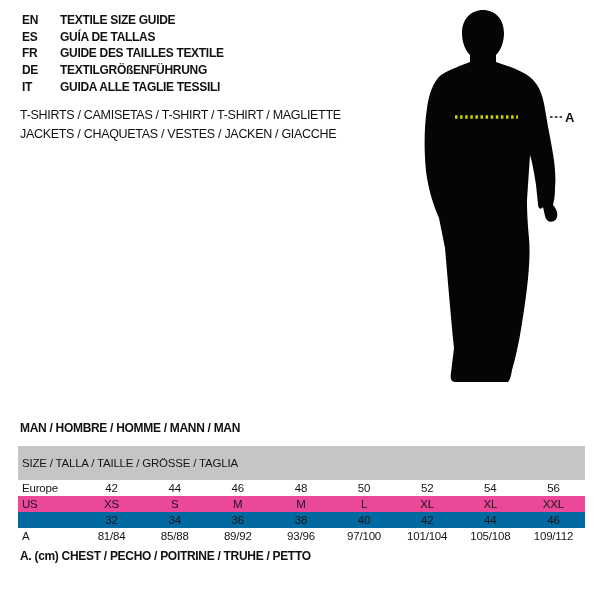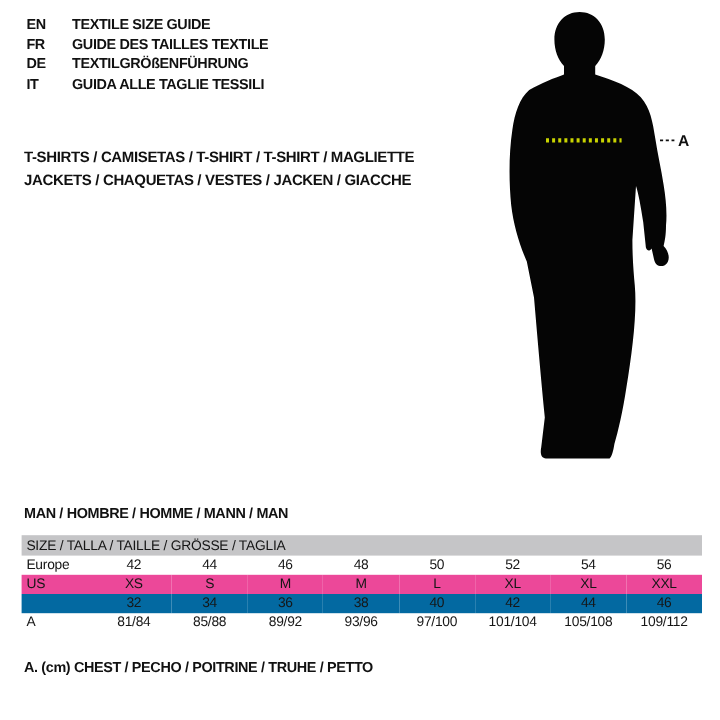--- a/index.html
+++ b/index.html
@@ -10,47 +10,51 @@
   }
   .abs{position:absolute;}
 
   
   .lang-list{left:22px;top:12px;font-size:12px;font-weight:700;letter-spacing:-0.3px;}
   .lang-row{display:flex;line-height:16.7px;}
   .lang-code{width:38px;}
   .lang-label{white-space:nowrap;}
 
   
-  .categories{left:20px;top:106px;font-size:12.5px;font-weight:700;letter-spacing:-0.3px;line-height:19px;white-space:nowrap;margin-top:16px;}
+  .categories{left:20px;top:106px;font-size:12.5px;font-weight:400;letter-spacing:-0.3px;line-height:19px;white-space:nowrap;}
 
   
   .figure-wrap{left:415px;top:8px;width:165px;height:378px;}
 
   
   .man-label{left:20px;top:421px;font-size:12px;font-weight:700;letter-spacing:-0.3px;}
 
   
   .size-table{left:18px;top:446px;width:567px;border-collapse:collapse;table-layout:fixed;
     font-size:11.5px;letter-spacing:-0.2px;color:#161616;}
   .size-table col.c-label{width:62px;}
   .size-table td,.size-table th{padding:0;font-weight:400;height:16px;vertical-align:middle;}
-  .size-table .t-head td{height:17px;text-align:left;padding-left:4px;}
+  .size-table .t-head td{height:34px;text-align:left;padding-left:4px;}
   .size-table th{text-align:left;padding-left:4px;}
   .size-table td.v{text-align:center;}
 
   
   .footnote{left:20px;top:549px;font-size:12px;font-weight:700;letter-spacing:-0.3px;}
 </style>
 </head>
 <body>
 
 <div class="abs lang-list">
   <div class="lang-row">
     <span class="lang-code">EN</span>
     <span class="lang-label">TEXTILE SIZE GUIDE</span>
+  </div>
+  <div class="lang-row">
+    <span class="lang-code">ES</span>
+    <span class="lang-label">GUÍA DE TALLAS</span>
   </div>
   <div class="lang-row">
     <span class="lang-code">FR</span>
     <span class="lang-label">GUIDE DES TAILLES TEXTILE</span>
   </div>
   <div class="lang-row">
     <span class="lang-code">DE</span>
     <span class="lang-label">TEXTILGRÖßENFÜHRUNG</span>
   </div>
   <div class="lang-row">

